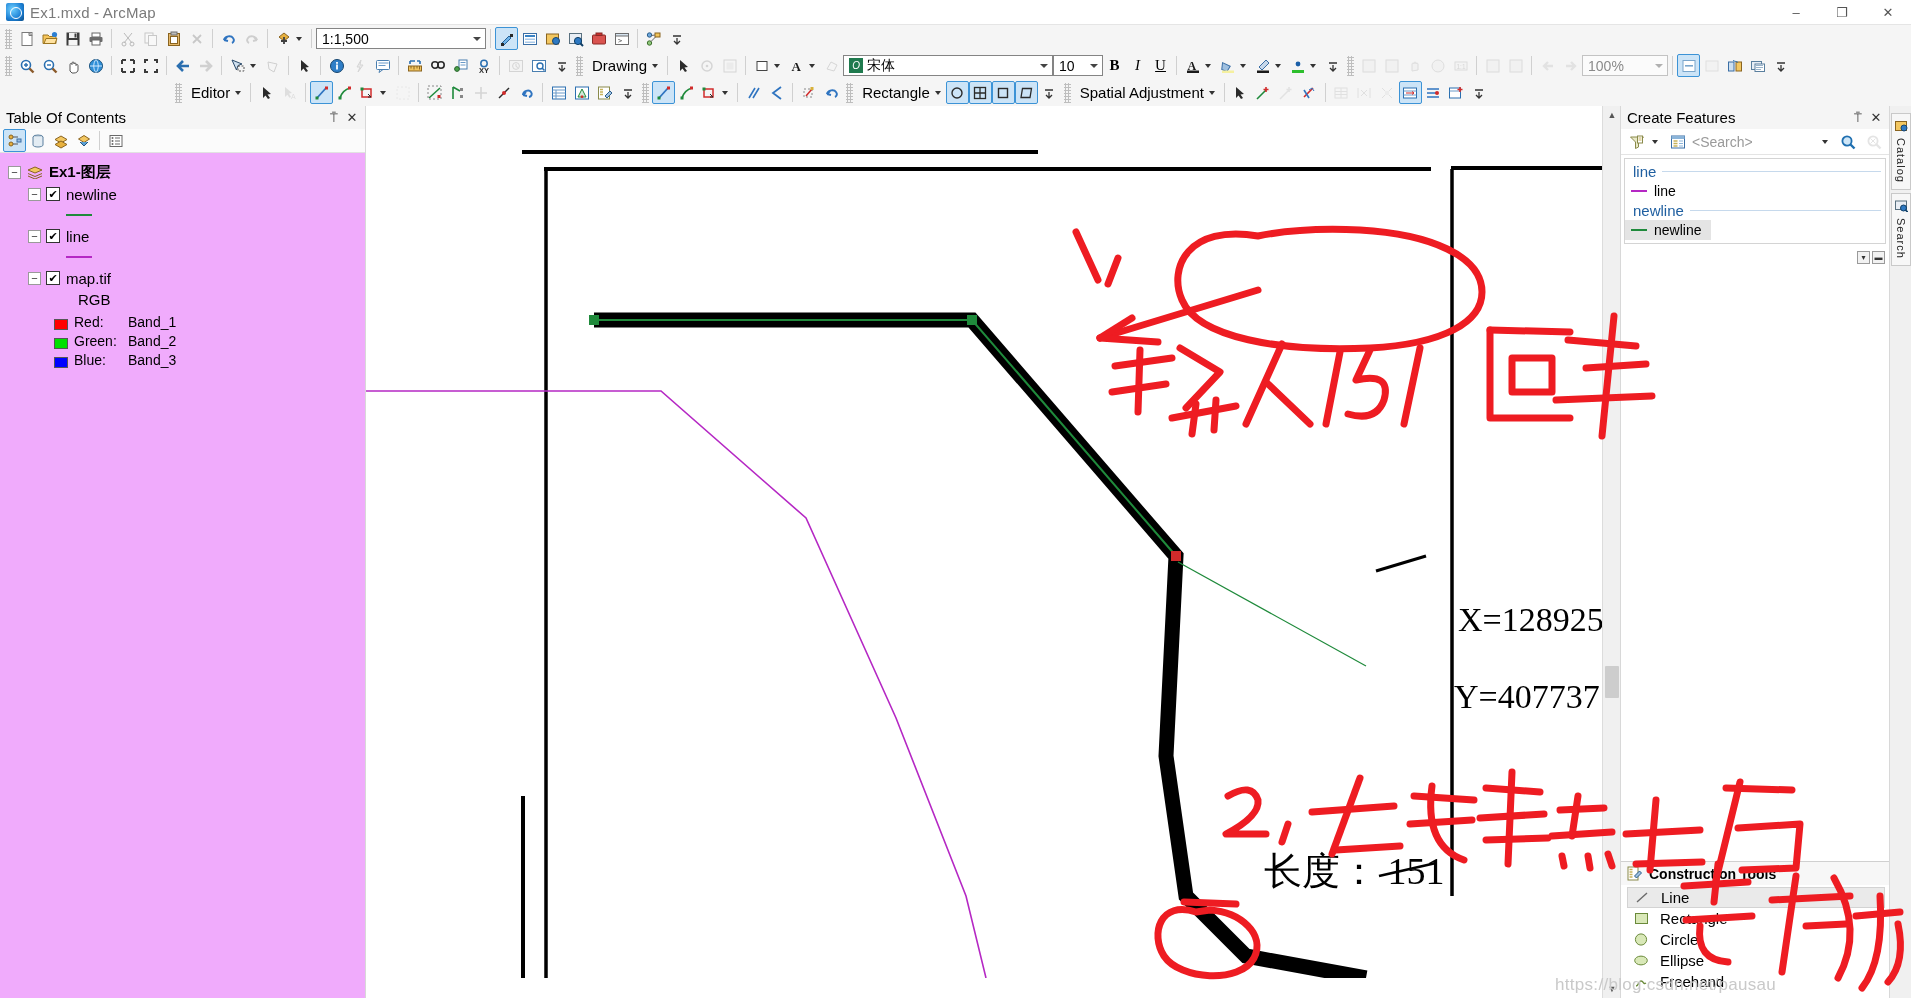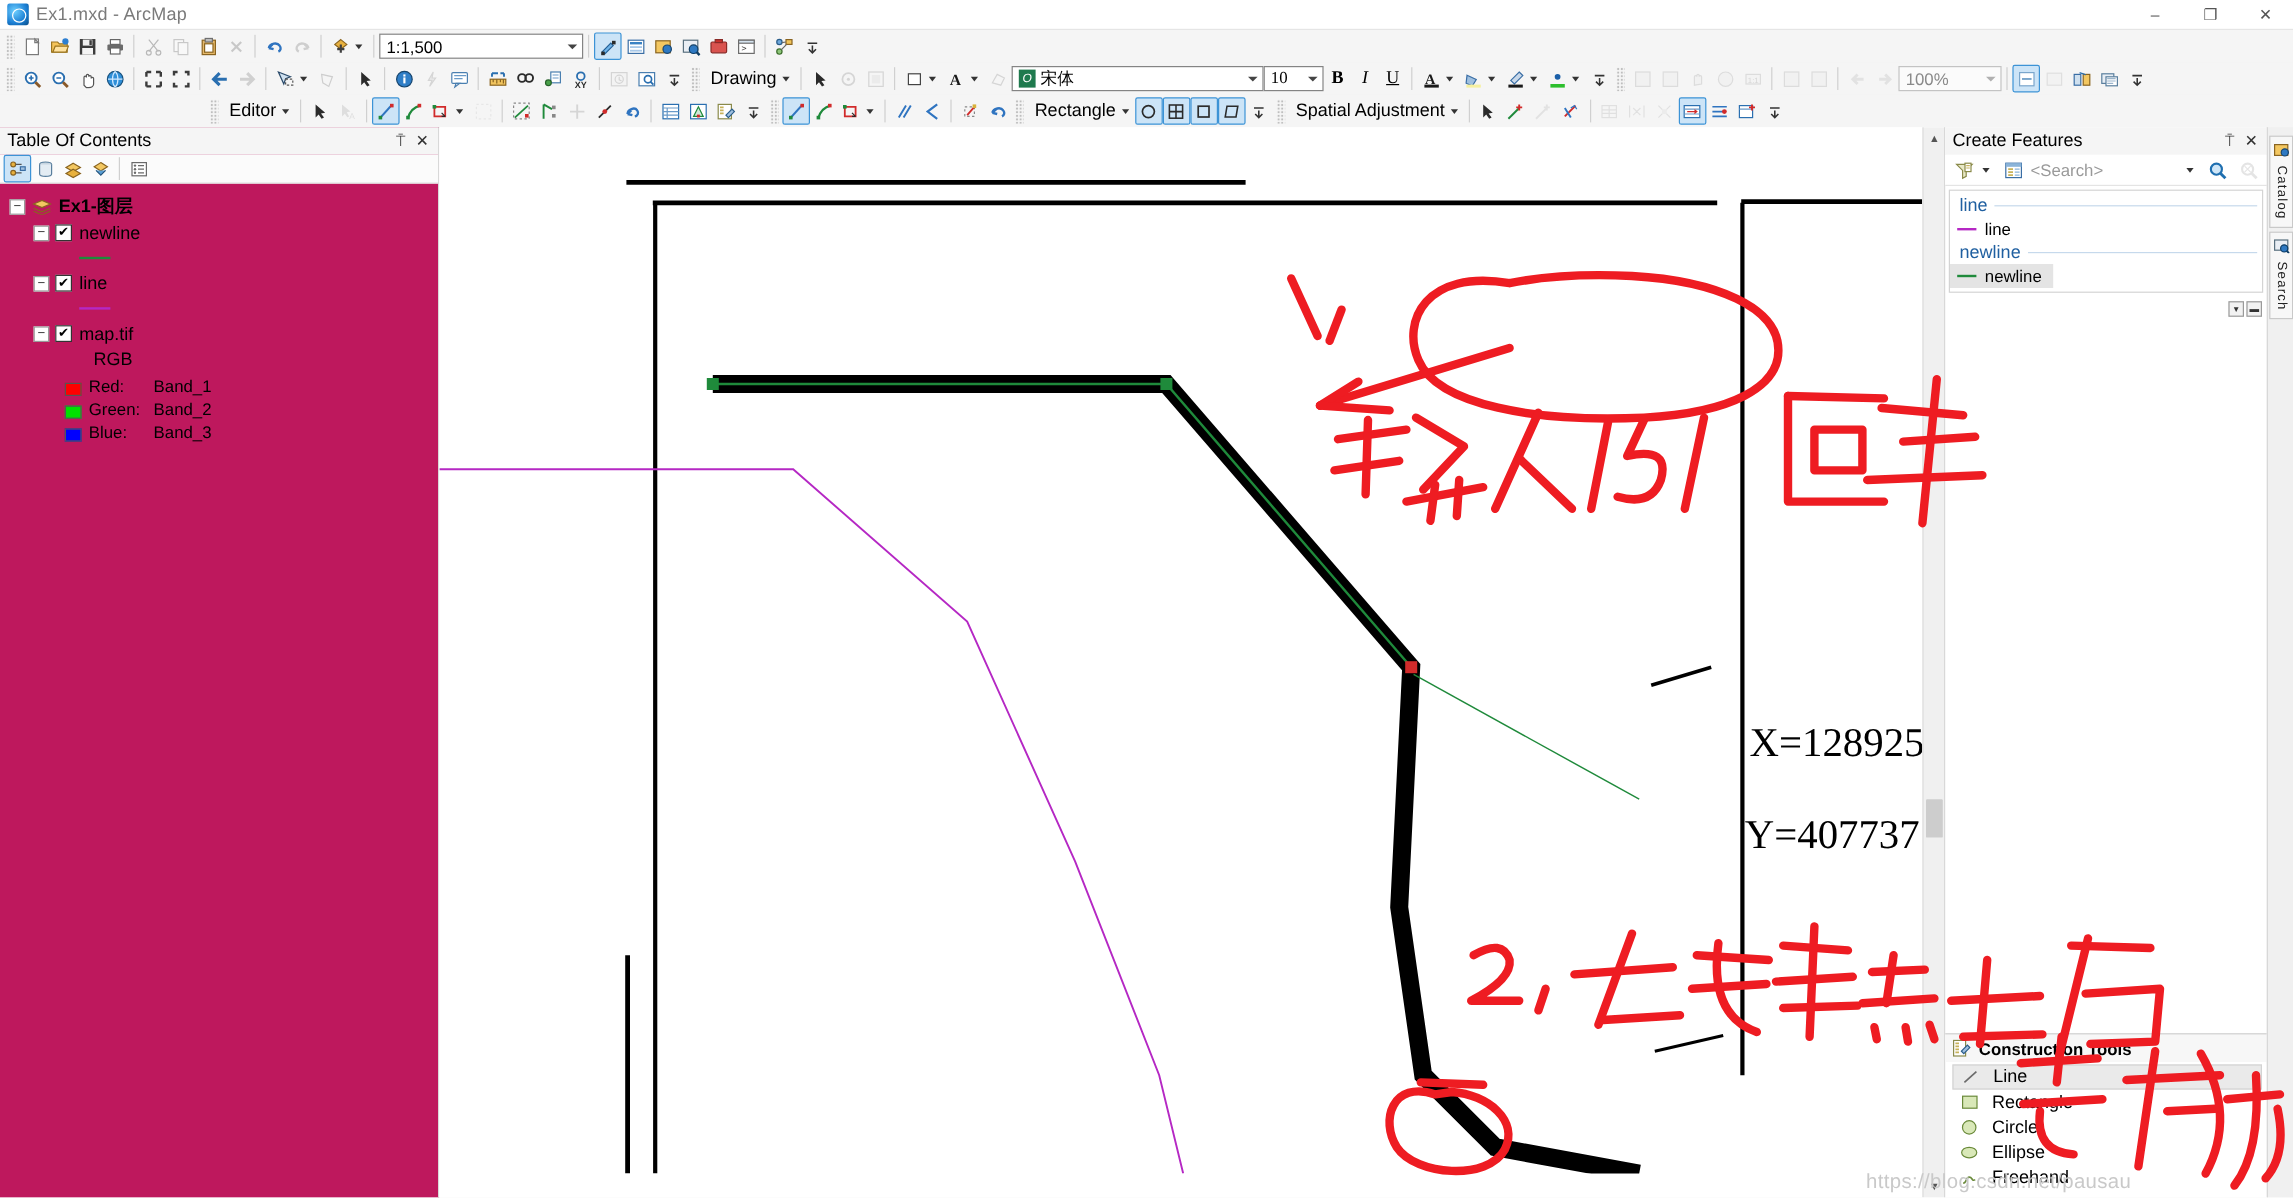--- a/index.html
+++ b/index.html
@@ -50,28 +50,28 @@
   .cap { font-size:15px; padding:0 4px 0 6px; color:#000; }
   .caret { width:0;height:0;border-left:3.5px solid transparent;border-right:3.5px solid transparent;border-top:4px solid #333; margin:0 5px 0 1px; }
   .combo {
     height:21px; border:1px solid #848484; background:#fff; display:flex; align-items:center;
     padding:0 0 0 5px; font-size:14px; color:#000;
   }
   .combo .cbtn { margin-left:auto; width:17px; height:19px; display:flex;align-items:center;justify-content:center; }
   .chev { width:0;height:0;border-left:4px solid transparent;border-right:4px solid transparent;border-top:4px solid #444; }
   .scalebox { width:170px; }
   .fontbox { width:210px; }
-  .fontsizebox { width:50px;font-family:Liberation Serif, serif; }
+  .fontsizebox { width:50px; }
   .zoombox { width:86px; border:1px solid #c3c3c3; color:#8a8a8a; background:#fbfbfb; }
 
   
   .body { flex:1 1 auto; display:flex; min-height:0; }
 
   
-  .toc { width:366px; background:#be185d; display:flex; flex-direction:column; flex:0 0 366px; border-right:1px solid #d8d8d8; }
+  .toc { width:366px; background:#f0abfc; display:flex; flex-direction:column; flex:0 0 366px; border-right:1px solid #d8d8d8; }
   .panelhdr { height:23px; display:flex; align-items:center; background:#f5f5f5; padding-left:6px; font-size:15px; }
   .panelhdr .ptitle { color:#000; }
   .panelhdr .pbtns { margin-left:auto; display:flex; gap:2px; padding-right:5px; }
   .pinbtn, .xbtn { width:16px;height:16px;display:flex;align-items:center;justify-content:center;font-size:13px;color:#333; }
   .toctb { height:24px; display:flex; align-items:center; background:#fbfbfb; border-bottom:1px solid #e2e2e2; padding-left:3px; }
   .toctree { flex:1 1 auto; padding:8px 0 0 6px; overflow:hidden; font-size:15px; }
   .trow { display:flex; align-items:center; height:22px; }
   .exp { width:13px;height:13px;border:1px solid #9a9a9a;background:#fff;display:flex;align-items:center;justify-content:center;font-size:11px;line-height:1;color:#333;margin-right:5px;flex:0 0 13px;}
   .chk { width:14px;height:14px;border:1px solid #333;background:#fff;display:flex;align-items:center;justify-content:center;margin-right:6px;flex:0 0 14px;}
   .chk:after{content:"\2714"; font-size:11px; color:#000; line-height:1;}
@@ -984,20 +984,21 @@
           <rect x="601" y="209" width="10" height="10" fill="#1f8a3b"></rect>
           <rect x="805" y="445" width="10" height="10" fill="#d12b2b"></rect>
           <path d="M812 456 L1000 560" stroke="#1f8a3b" stroke-width="1.2" fill="none"></path>
 
           <path d="M1010 465 L1060 450" stroke="#000" stroke-width="3" fill="none"></path>
           <path d="M1013 770 L1070 757" stroke="#000" stroke-width="2.6" fill="none"></path>
         </svg>
 
         <div style="position:absolute;left:1092px;top:495px;font-family:'Liberation Serif',serif;font-size:34px;color:#000;white-space:nowrap;">X=1289259. 979</div>
         <div style="position:absolute;left:1088px;top:572px;font-family:'Liberation Serif',serif;font-size:34px;color:#000;white-space:nowrap;">Y=4077371. 643</div>
+        <div style="position:absolute;left:898px;top:740px;font-family:'Liberation Serif',serif;font-size:38px;color:#000;white-space:nowrap;">长度： 151</div>
 
       </div>
 
       <div class="vscroll">
         <div class="arrowup">▲</div>
         <div class="vthumb" style="top:560px;height:32px;"></div>
         <div class="arrowdn">▼</div>
       </div>
     </div>
 

